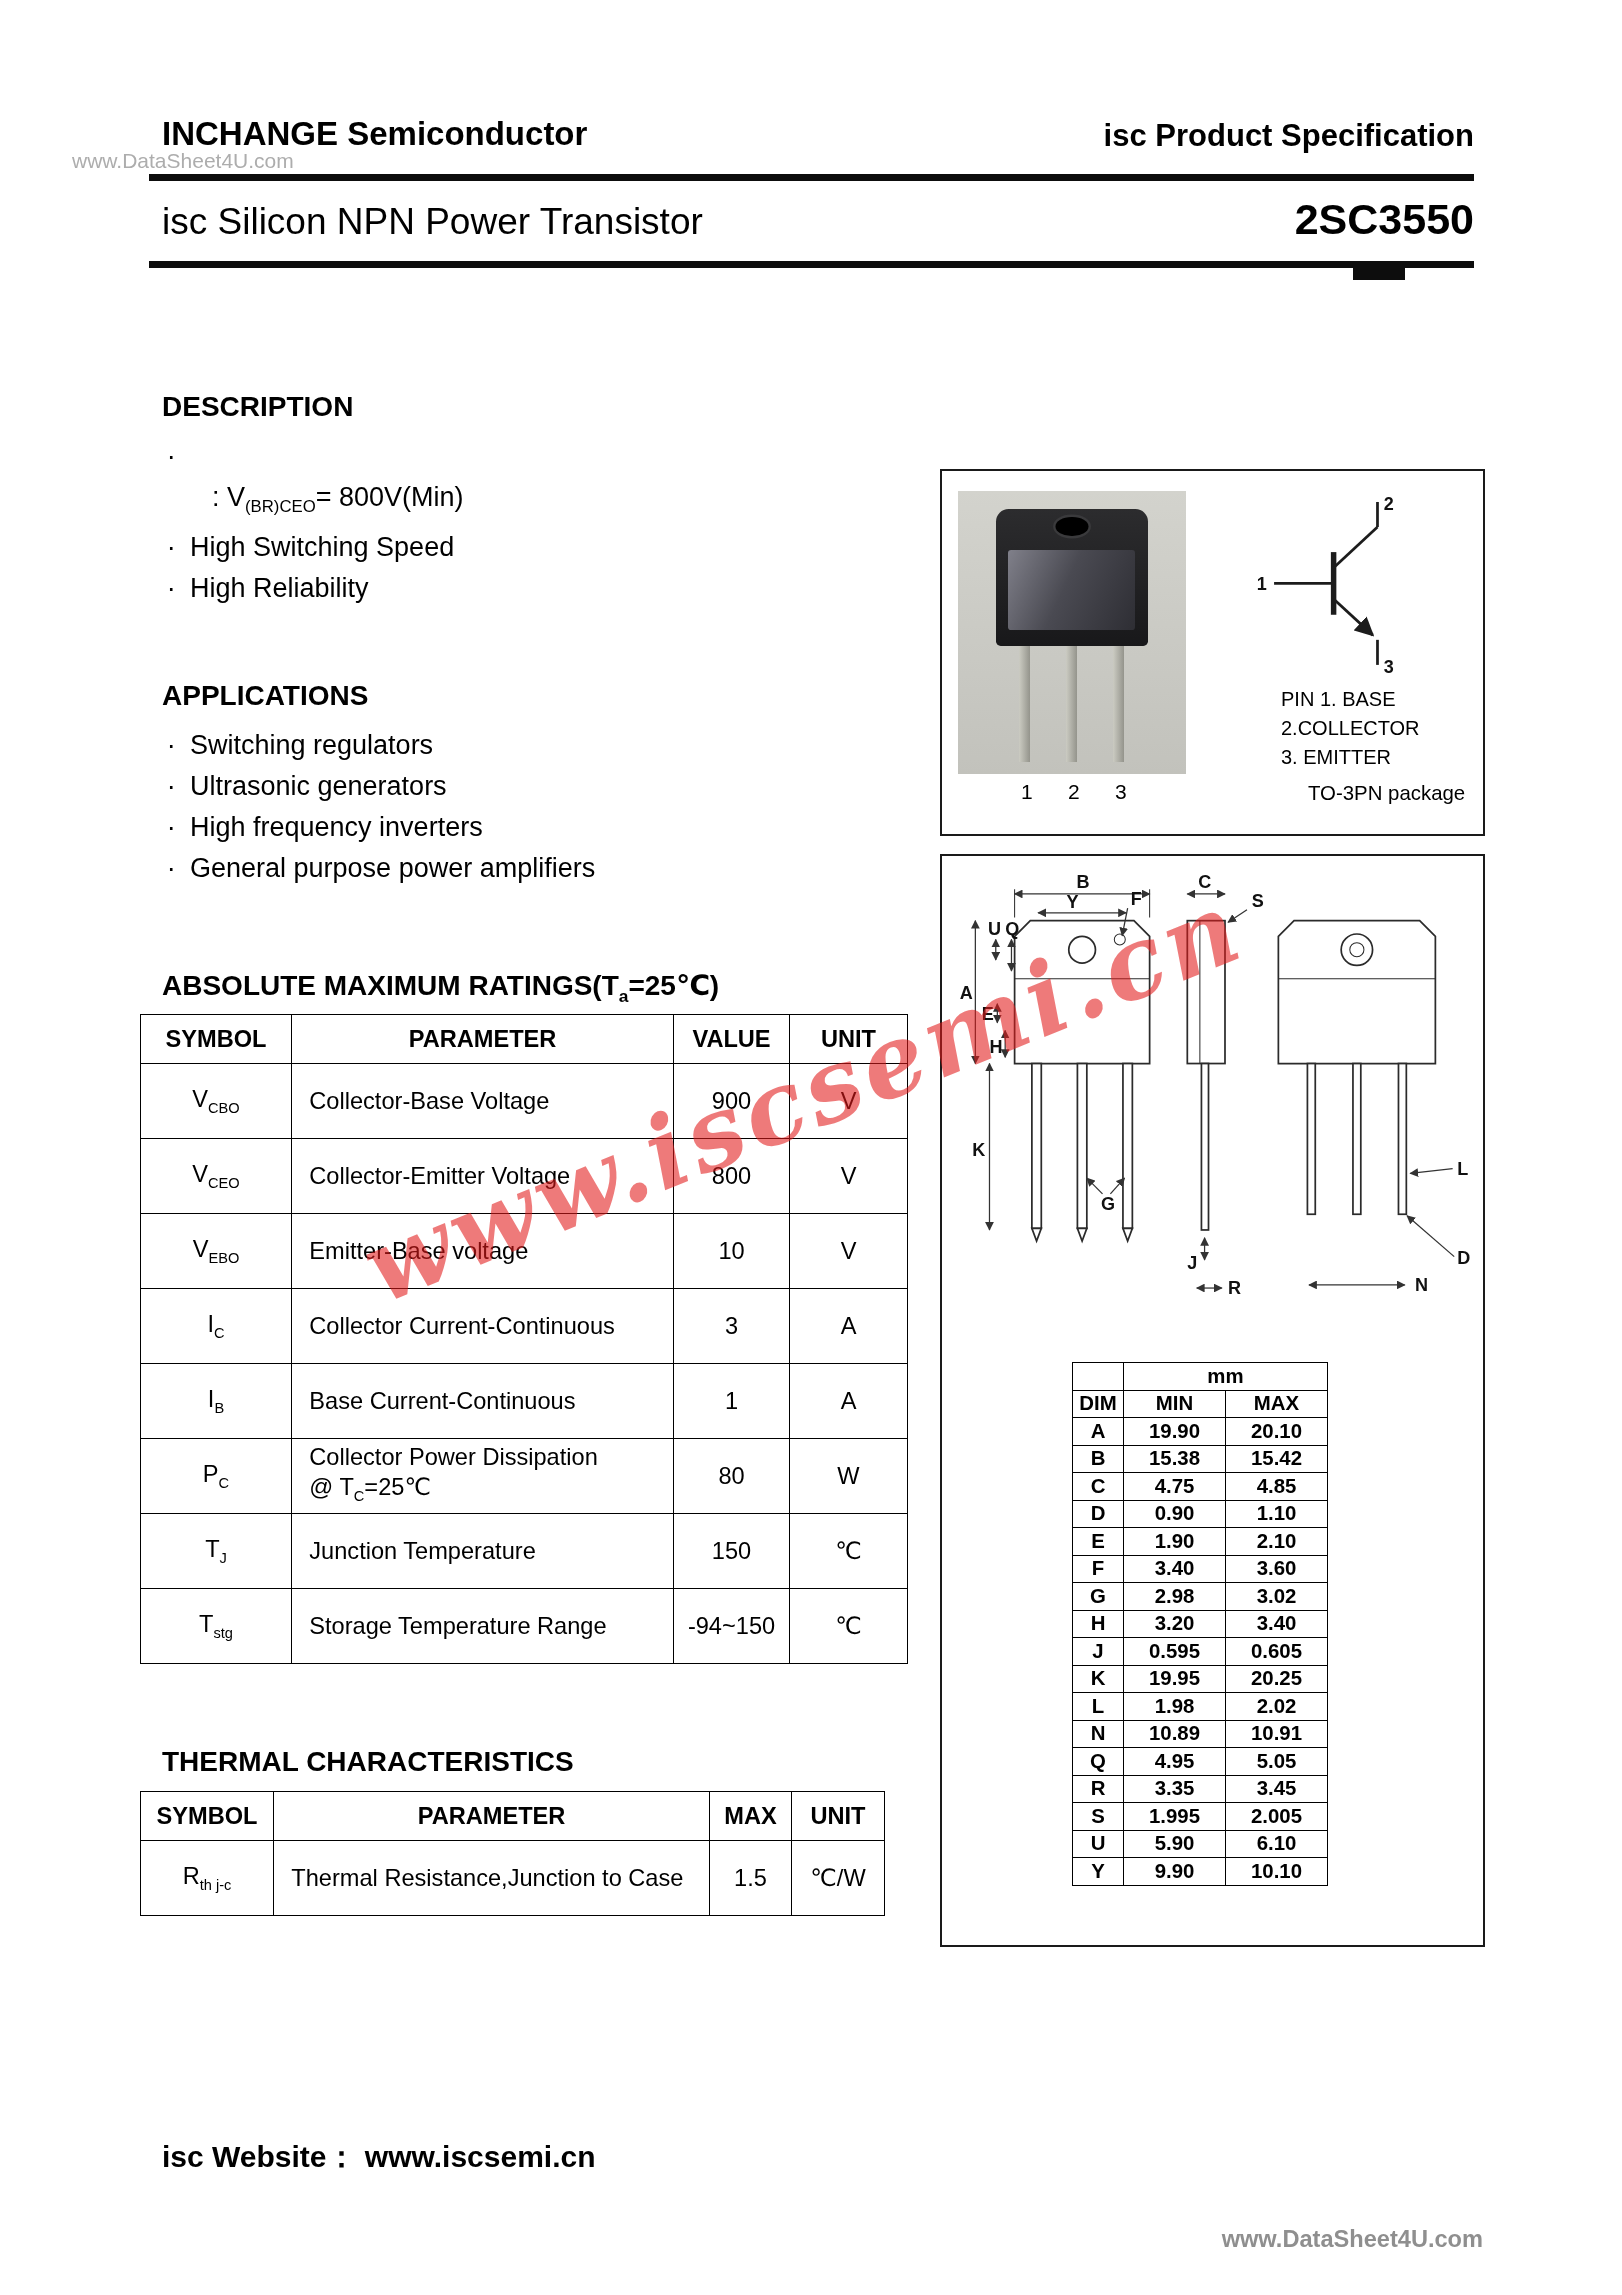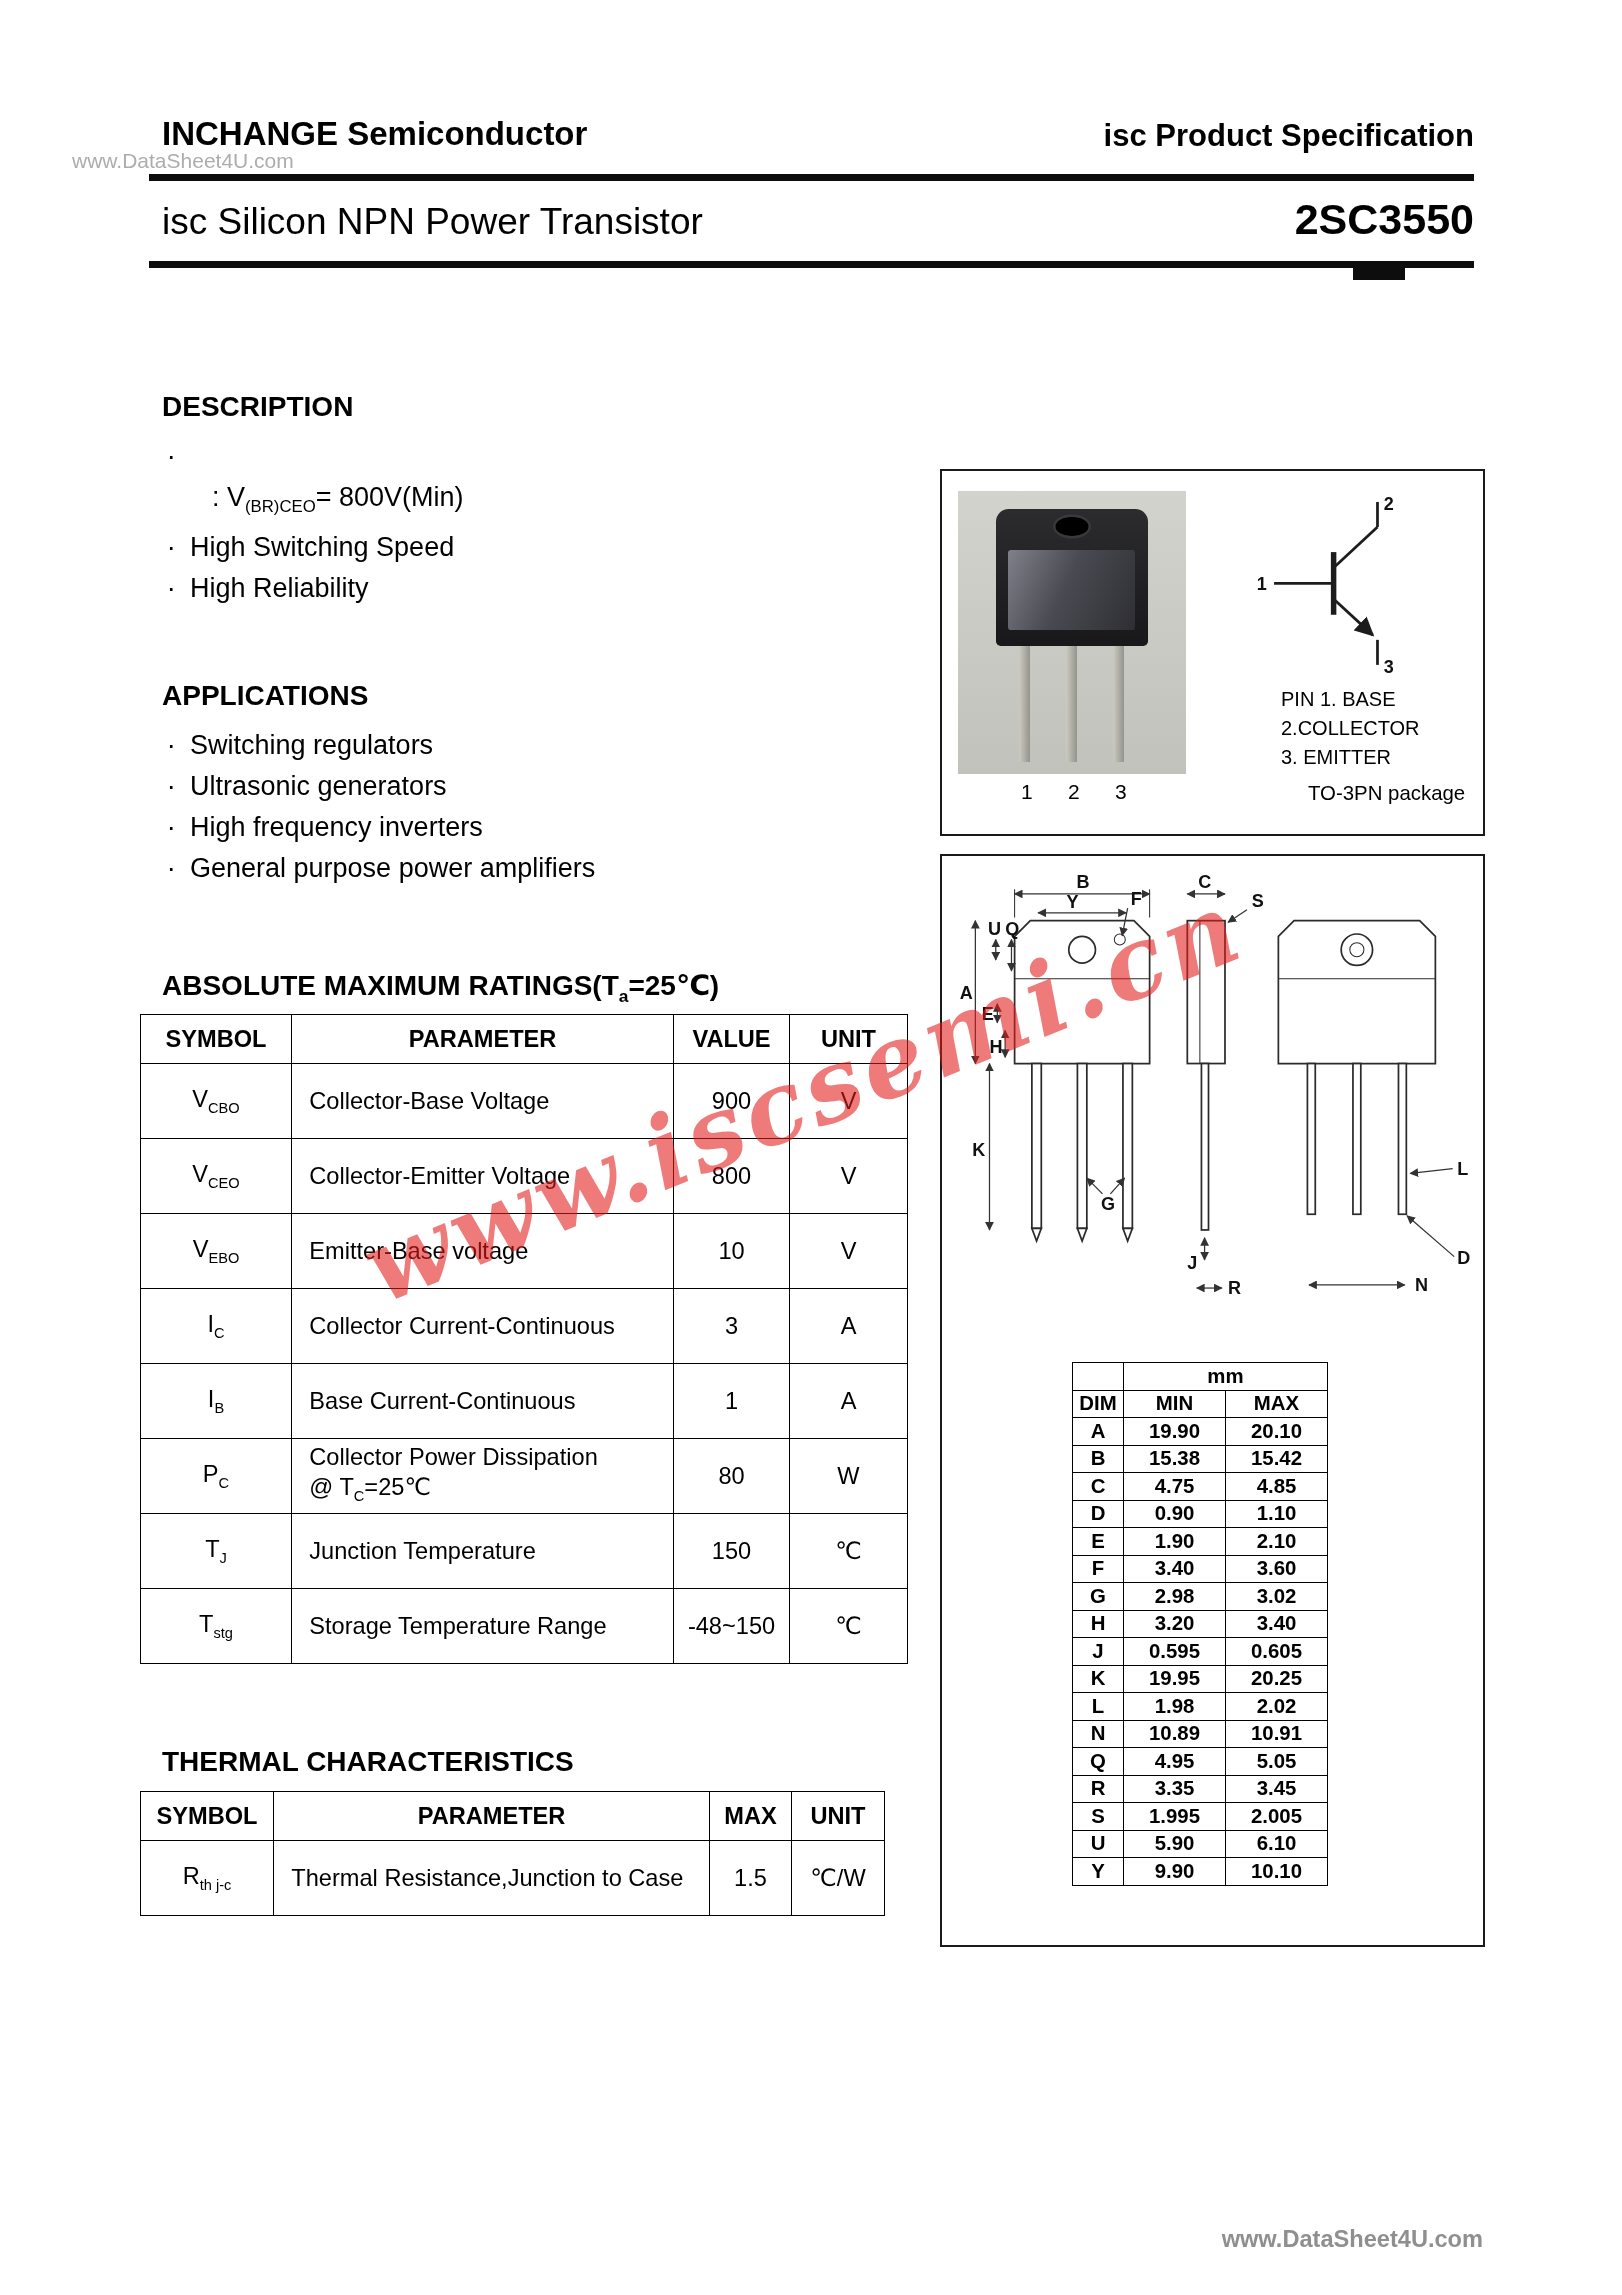--- a/index.html
+++ b/index.html
@@ -239,21 +239,21 @@
           <td class="c"><span>150</span></td>
           <td class="c"><span>℃</span></td>
         </tr>
 
         <tr>
           <td class="c"><span>T</span><sub>stg</sub></td>
           <td class="l">
             <div><span>Storage Temperature Range</span></div>
 
           </td>
-          <td class="c"><span>-48~150</span></td>
+          <td class="c"><span>-94~150</span></td>
           <td class="c"><span>℃</span></td>
         </tr>
       </tbody>
   </table>
 
   <div class="thermal-heading">THERMAL CHARACTERISTICS</div>
 
   <table class="data-table thermal-table">
     <colgroup>
         <col style="width:133px">
@@ -503,16 +503,17 @@
             <td>Y</td>
             <td>9.90</td>
             <td>10.10</td>
           </tr>
         </tbody>
     </table>
   </div>
 
   <div class="wm-diag">www.iscsemi.cn</div>
 
+  <div class="footer">isc Website： www.iscsemi.cn</div>
   <div class="wm-bottom">www.DataSheet4U.com</div>
 
 </div>
 
 
 </body></html>

